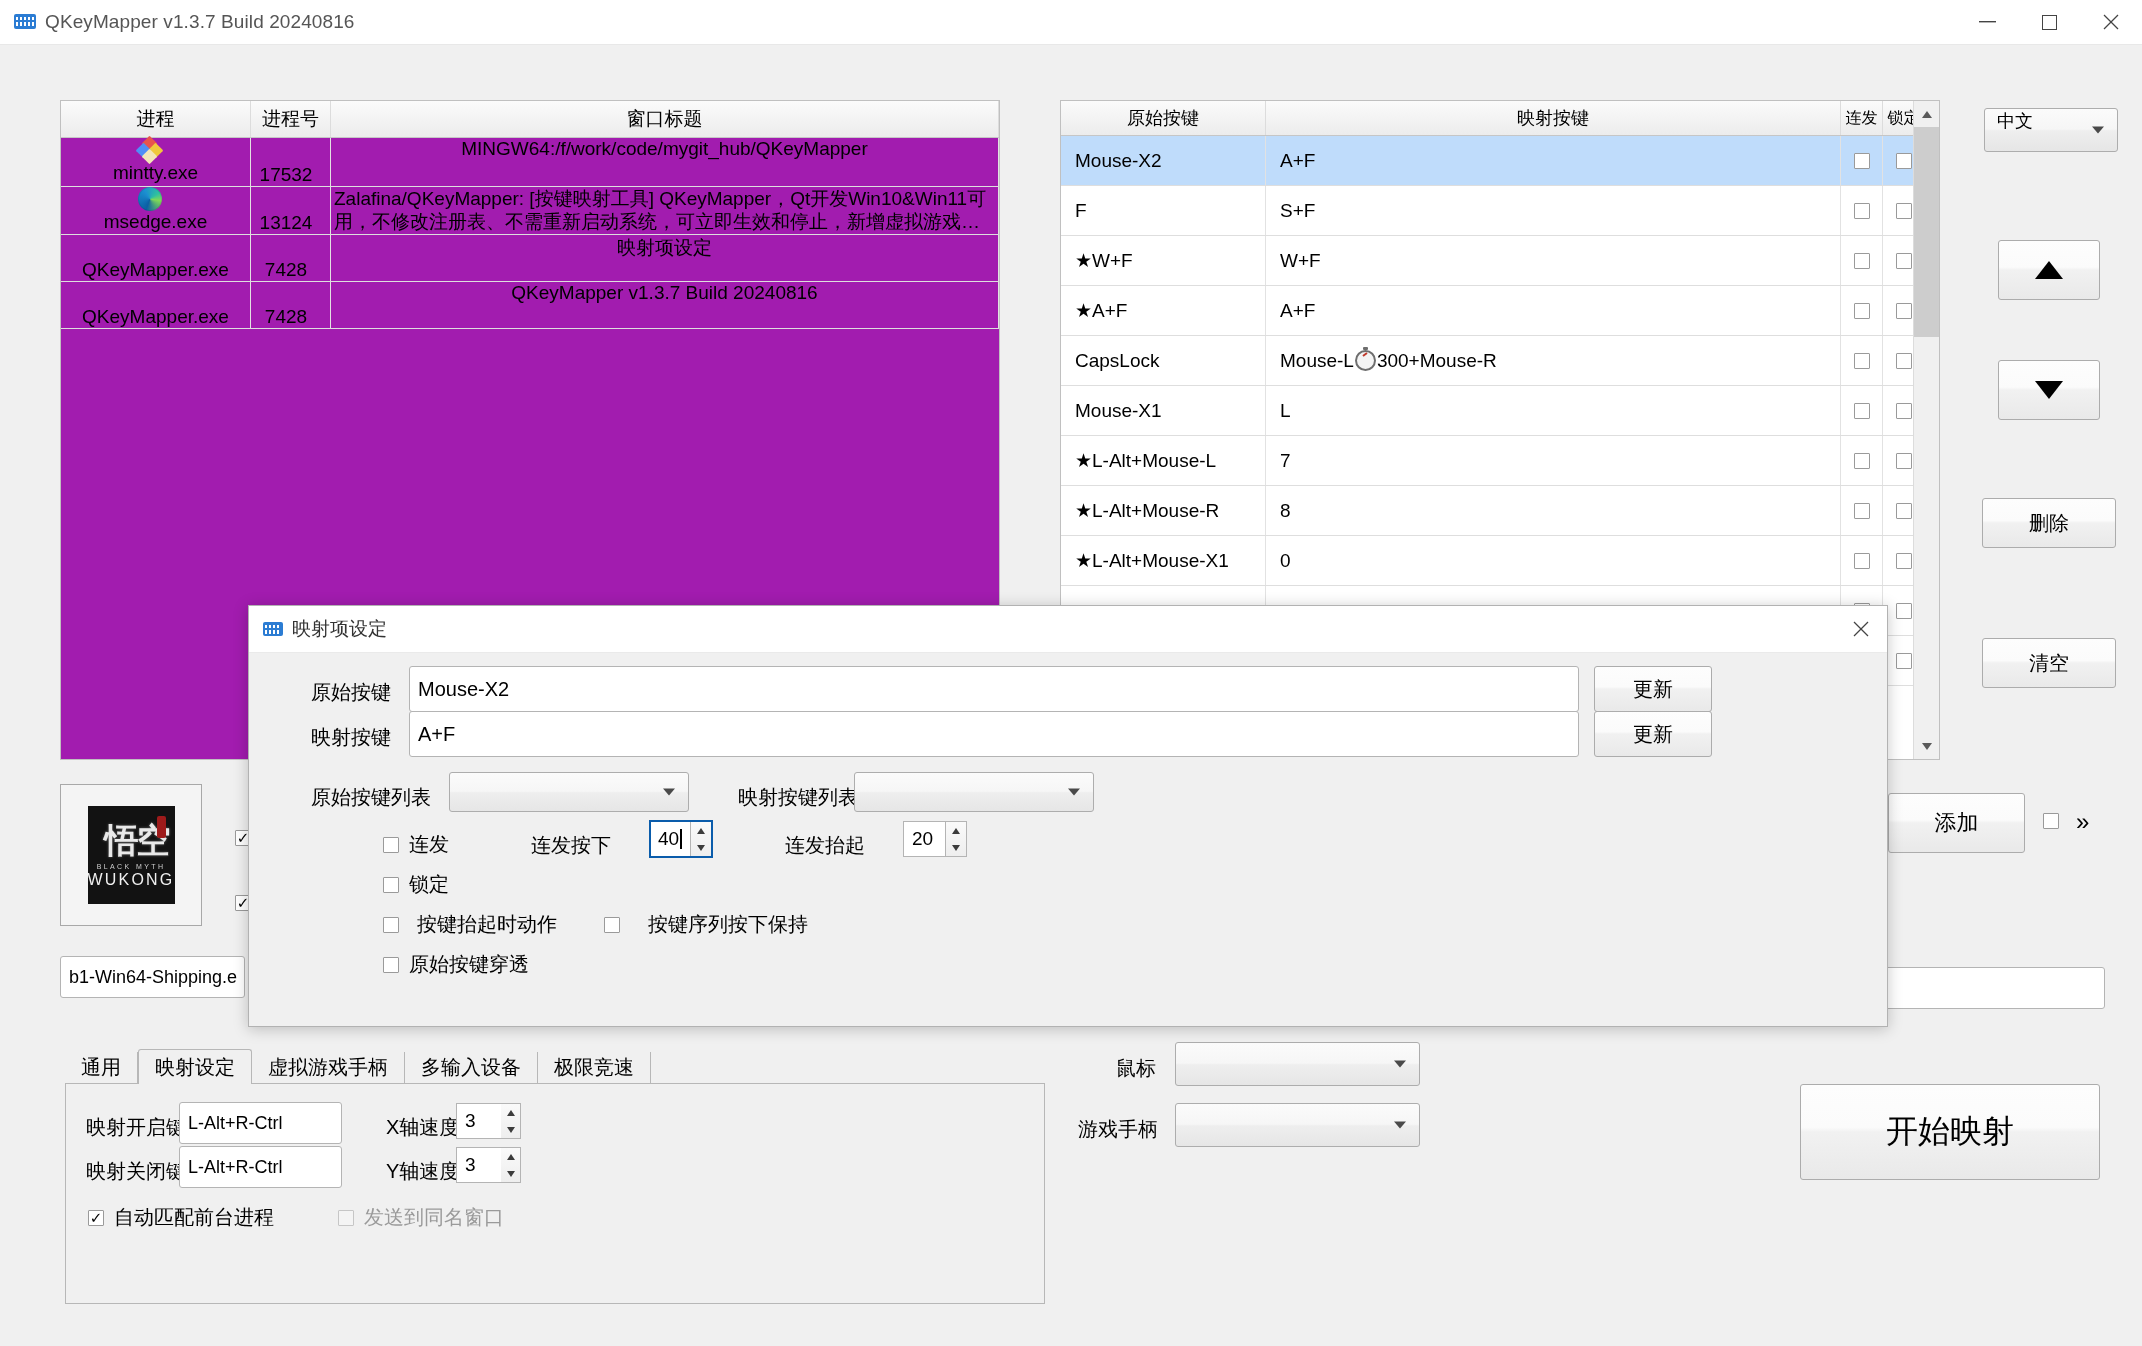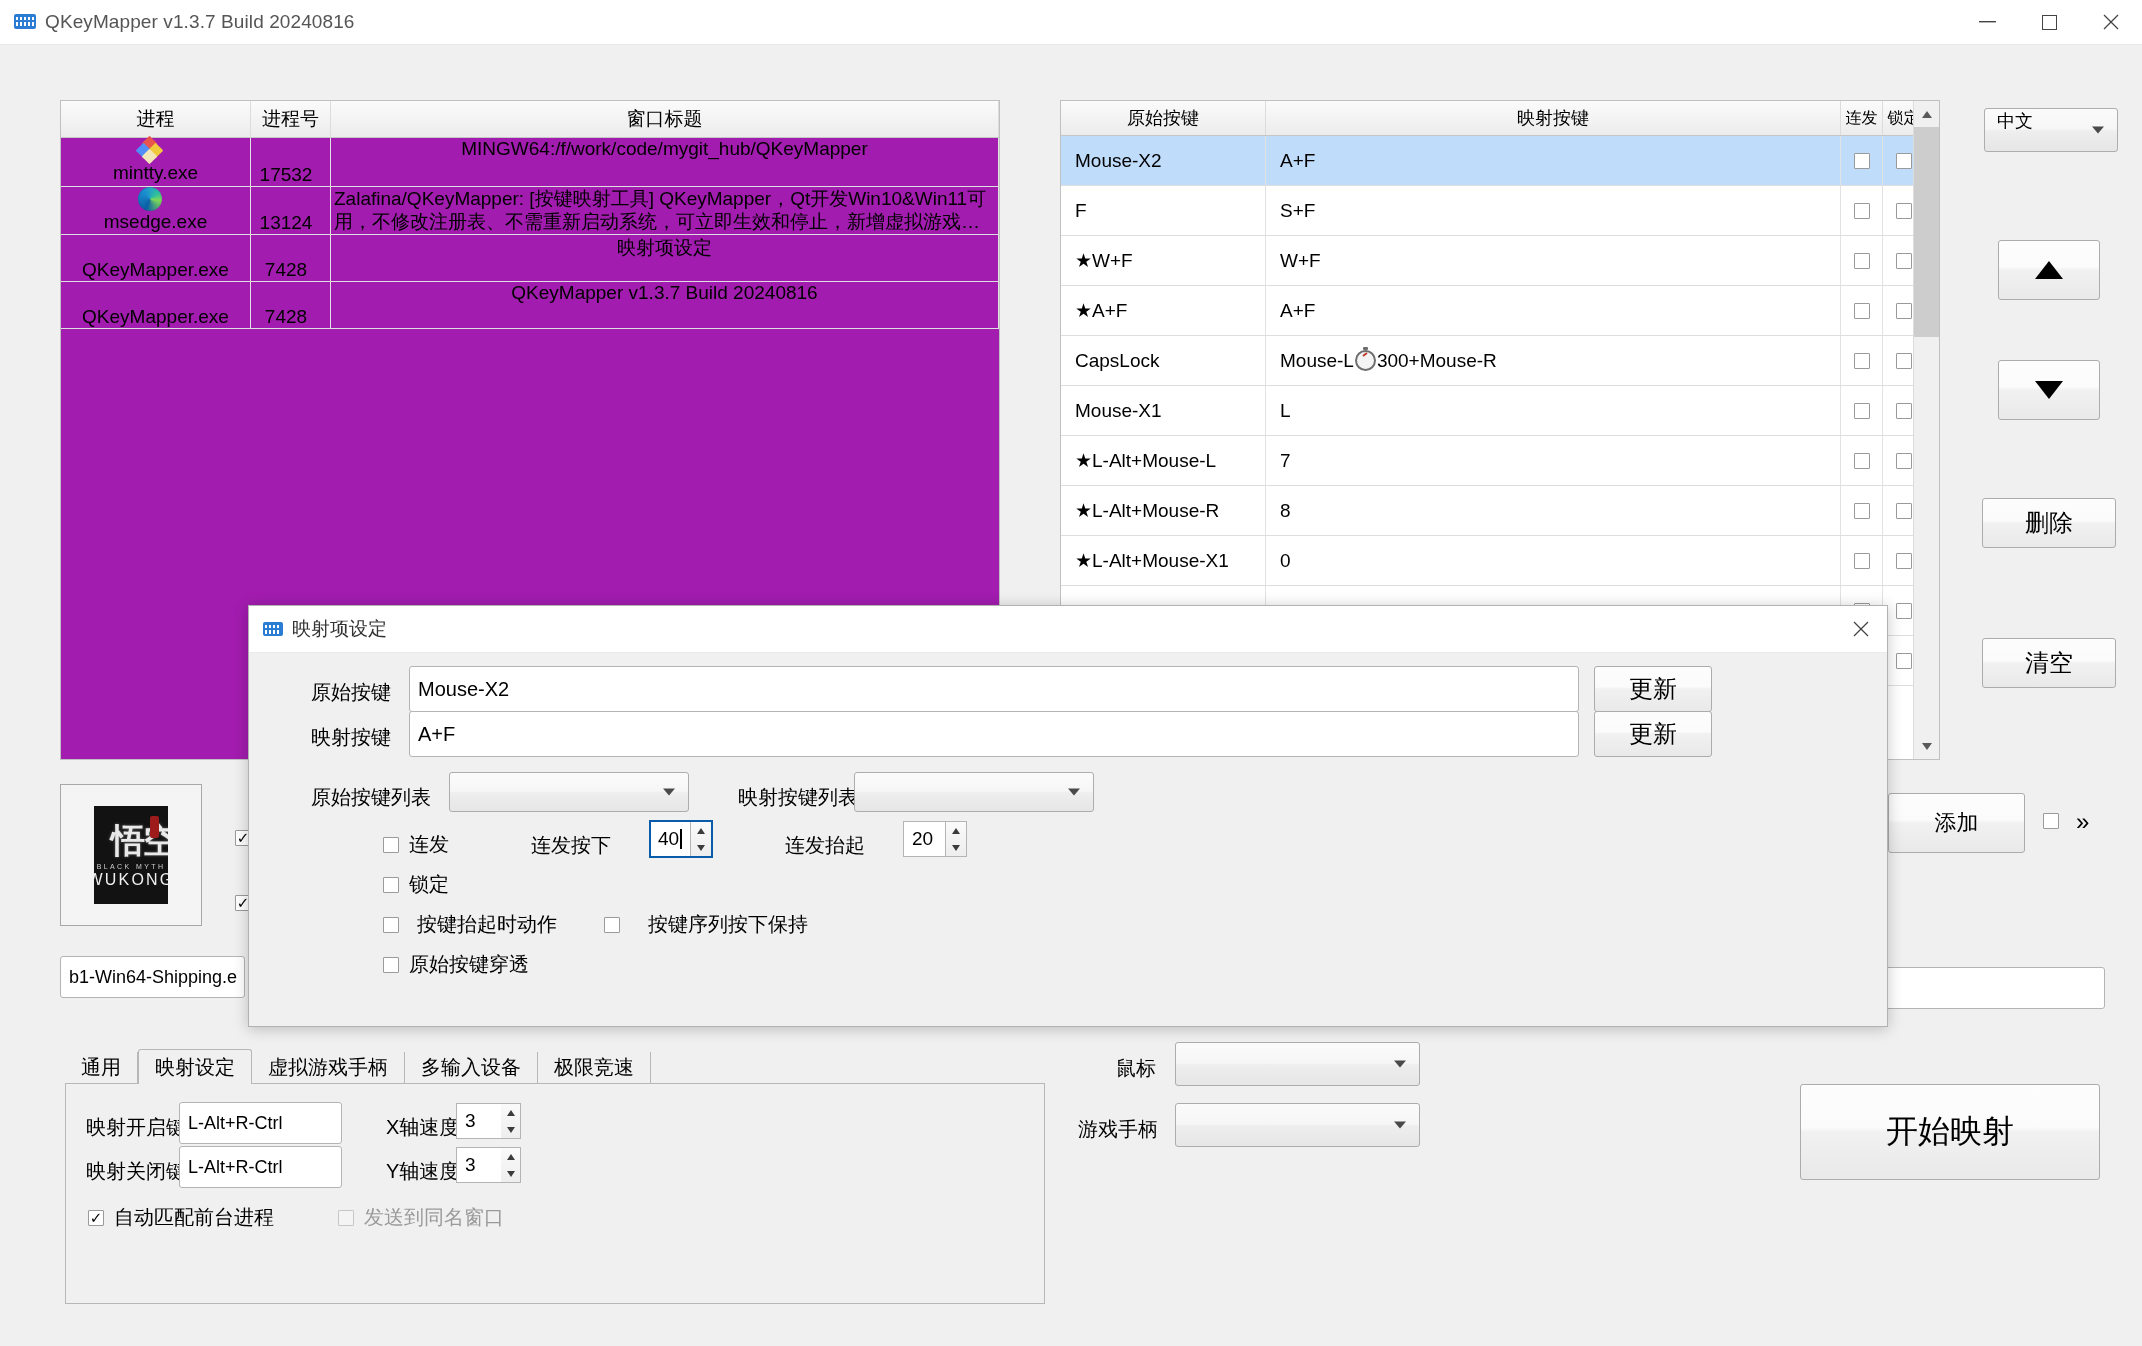--- a/index.html
+++ b/index.html
@@ -22,21 +22,21 @@
     background:repeating-linear-gradient(to right,#fff 0 2px,transparent 2px 4px);}
   .tb-title{font-size:19px;color:#555;letter-spacing:.1px;}
   .tb-buttons{margin-left:auto;display:flex;height:44px;}
   .tb-btn{width:62px;height:44px;display:flex;align-items:center;justify-content:center;
           color:#3a3a3a;font-size:17px;}
   .tb-btn svg{display:block;}
   .btn{
     background:linear-gradient(to bottom,#fdfdfd 0%,#fbfbfb 45%,#f1f1f1 50%,#e9e9e9 100%);
     border:1px solid #acacac;border-radius:3px;
     display:flex;align-items:center;justify-content:center;
-    font-size:24px;color:#000;box-sizing:border-box;cursor:default;
+    font-size:20px;color:#000;box-sizing:border-box;cursor:default;
   }
   .combo{
     background:linear-gradient(to bottom,#fbfbfb 0%,#f6f6f6 48%,#eeeeee 52%,#e6e6e6 100%);
     border:1px solid #adadad;border-radius:3px;box-sizing:border-box;
     display:flex;align-items:flex-start;position:relative;font-size:18px;padding-left:12px;
   }
   .combo .arw{position:absolute;right:13px;top:50%;transform:translateY(-50%);
     width:0;height:0;border-left:6px solid transparent;border-right:6px solid transparent;
     border-top:7px solid #4a4a4a;}
   .tfield{
@@ -114,21 +114,21 @@
   .side-dn{position:absolute;left:1998px;top:360px;width:102px;height:60px;}
   .side-del{position:absolute;left:1982px;top:498px;width:134px;height:50px;}
   .side-clr{position:absolute;left:1982px;top:638px;width:134px;height:50px;}
   .big-tri-up{width:0;height:0;border-left:14px solid transparent;border-right:14px solid transparent;border-bottom:18px solid #000;}
   .big-tri-dn{width:0;height:0;border-left:14px solid transparent;border-right:14px solid transparent;border-top:18px solid #000;}
 
   
   .thumb-box{position:absolute;left:60px;top:784px;width:142px;height:142px;
              background:#f4f4f4;border:1px solid #a8a8a8;box-sizing:border-box;
              display:flex;align-items:center;justify-content:center;}
-  .thumb-img{width:74px;height:98px;background:#121212;position:relative;overflow:hidden;
+  .thumb-img{width:87px;height:98px;background:#121212;position:relative;overflow:hidden;
              display:flex;flex-direction:column;align-items:center;justify-content:flex-end;}
   .thumb-img .cali{position:absolute;left:10px;top:8px;width:78px;height:54px;
      color:#e9e9e9;font-family:"DejaVu Serif",serif;font-size:34px;font-weight:bold;
      letter-spacing:-2px;line-height:52px;text-align:center;
      text-shadow:0 0 3px rgba(255,255,255,.35);filter:blur(.2px);}
   .thumb-img .seal{position:absolute;right:9px;top:10px;width:9px;height:22px;background:#9e1b1b;border-radius:2px;}
   .thumb-img .l1{font-size:7px;letter-spacing:2.4px;color:#cfcfcf;margin-bottom:1px;font-family:"Liberation Sans",sans-serif;}
   .thumb-img .l2{font-size:16px;letter-spacing:2.2px;color:#efefef;margin-bottom:15px;font-family:"Liberation Sans",sans-serif;}
   .exe-field{position:absolute;left:60px;top:956px;width:185px;height:42px;}
   .chk-a{position:absolute;left:235px;top:830px;}

